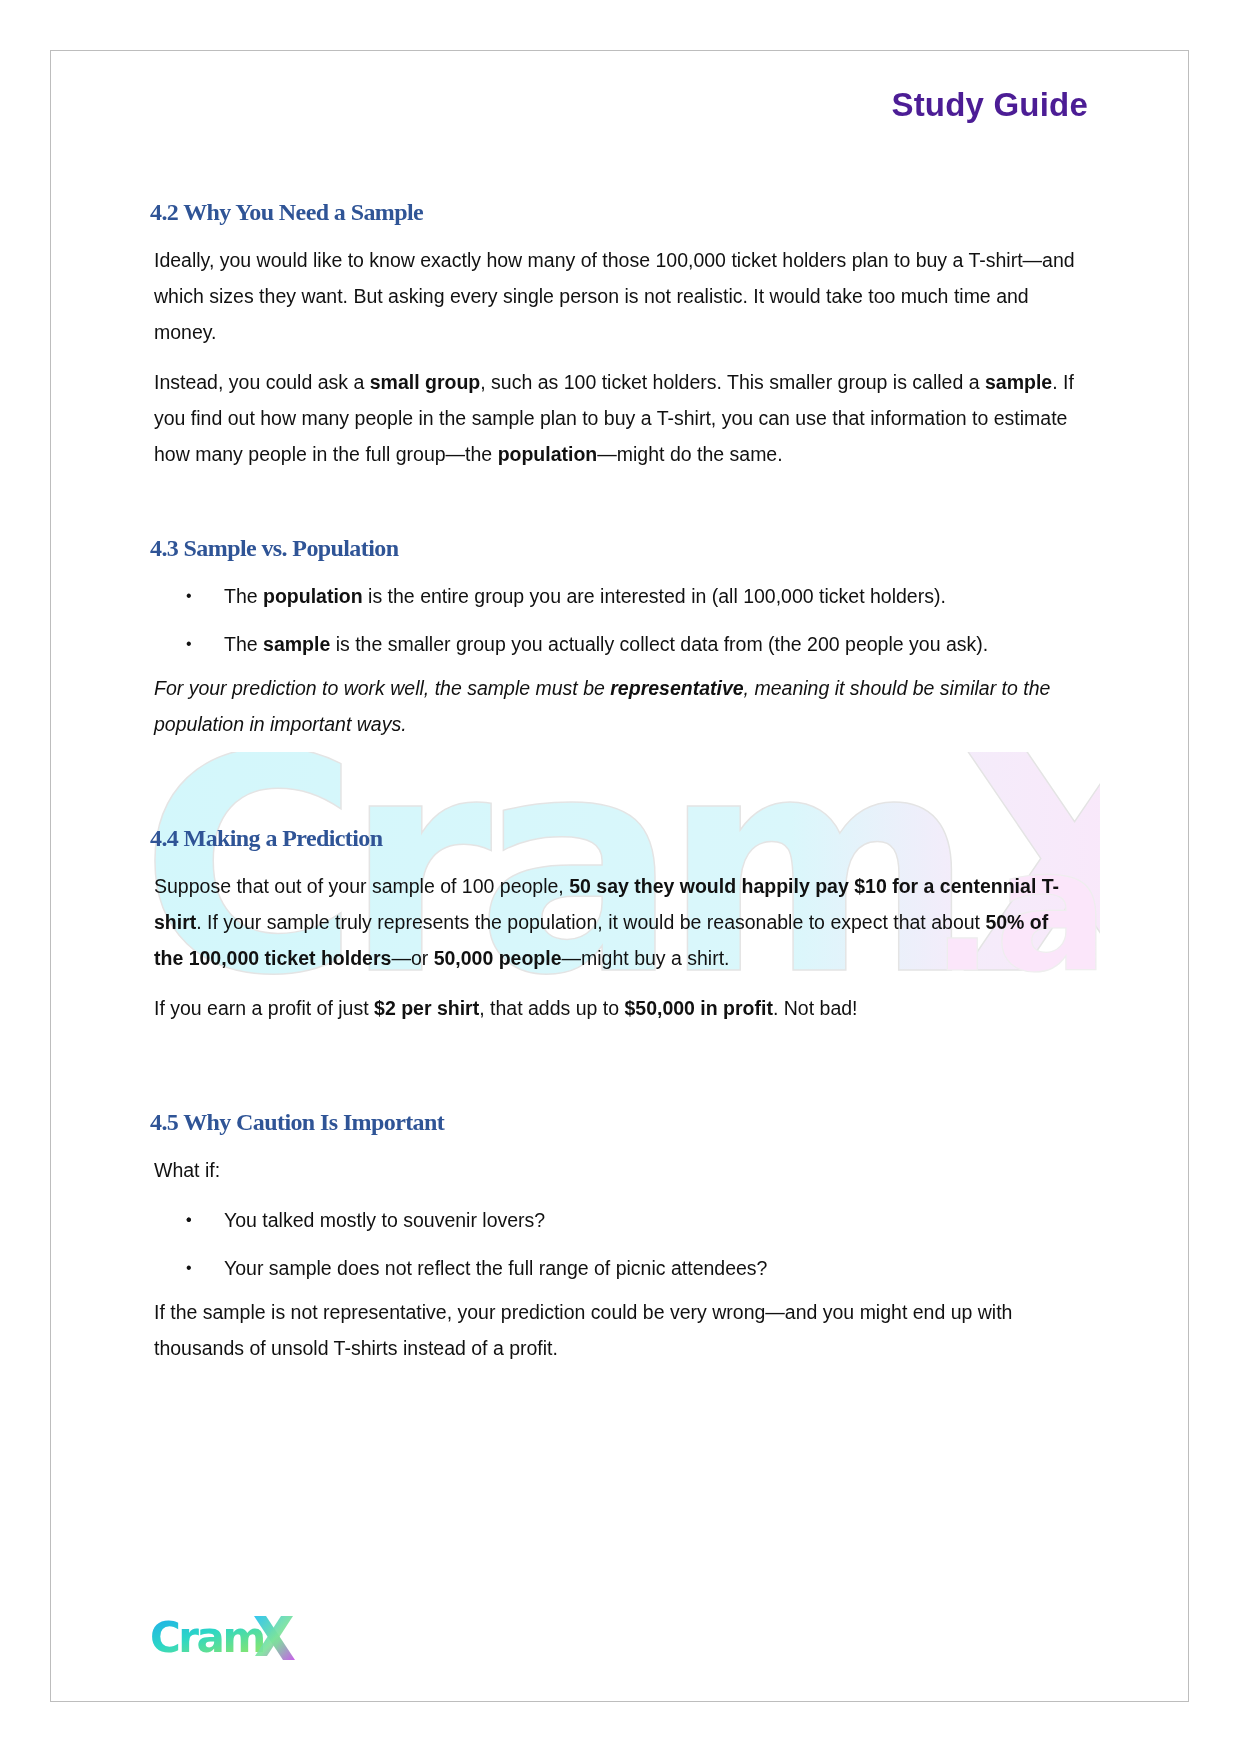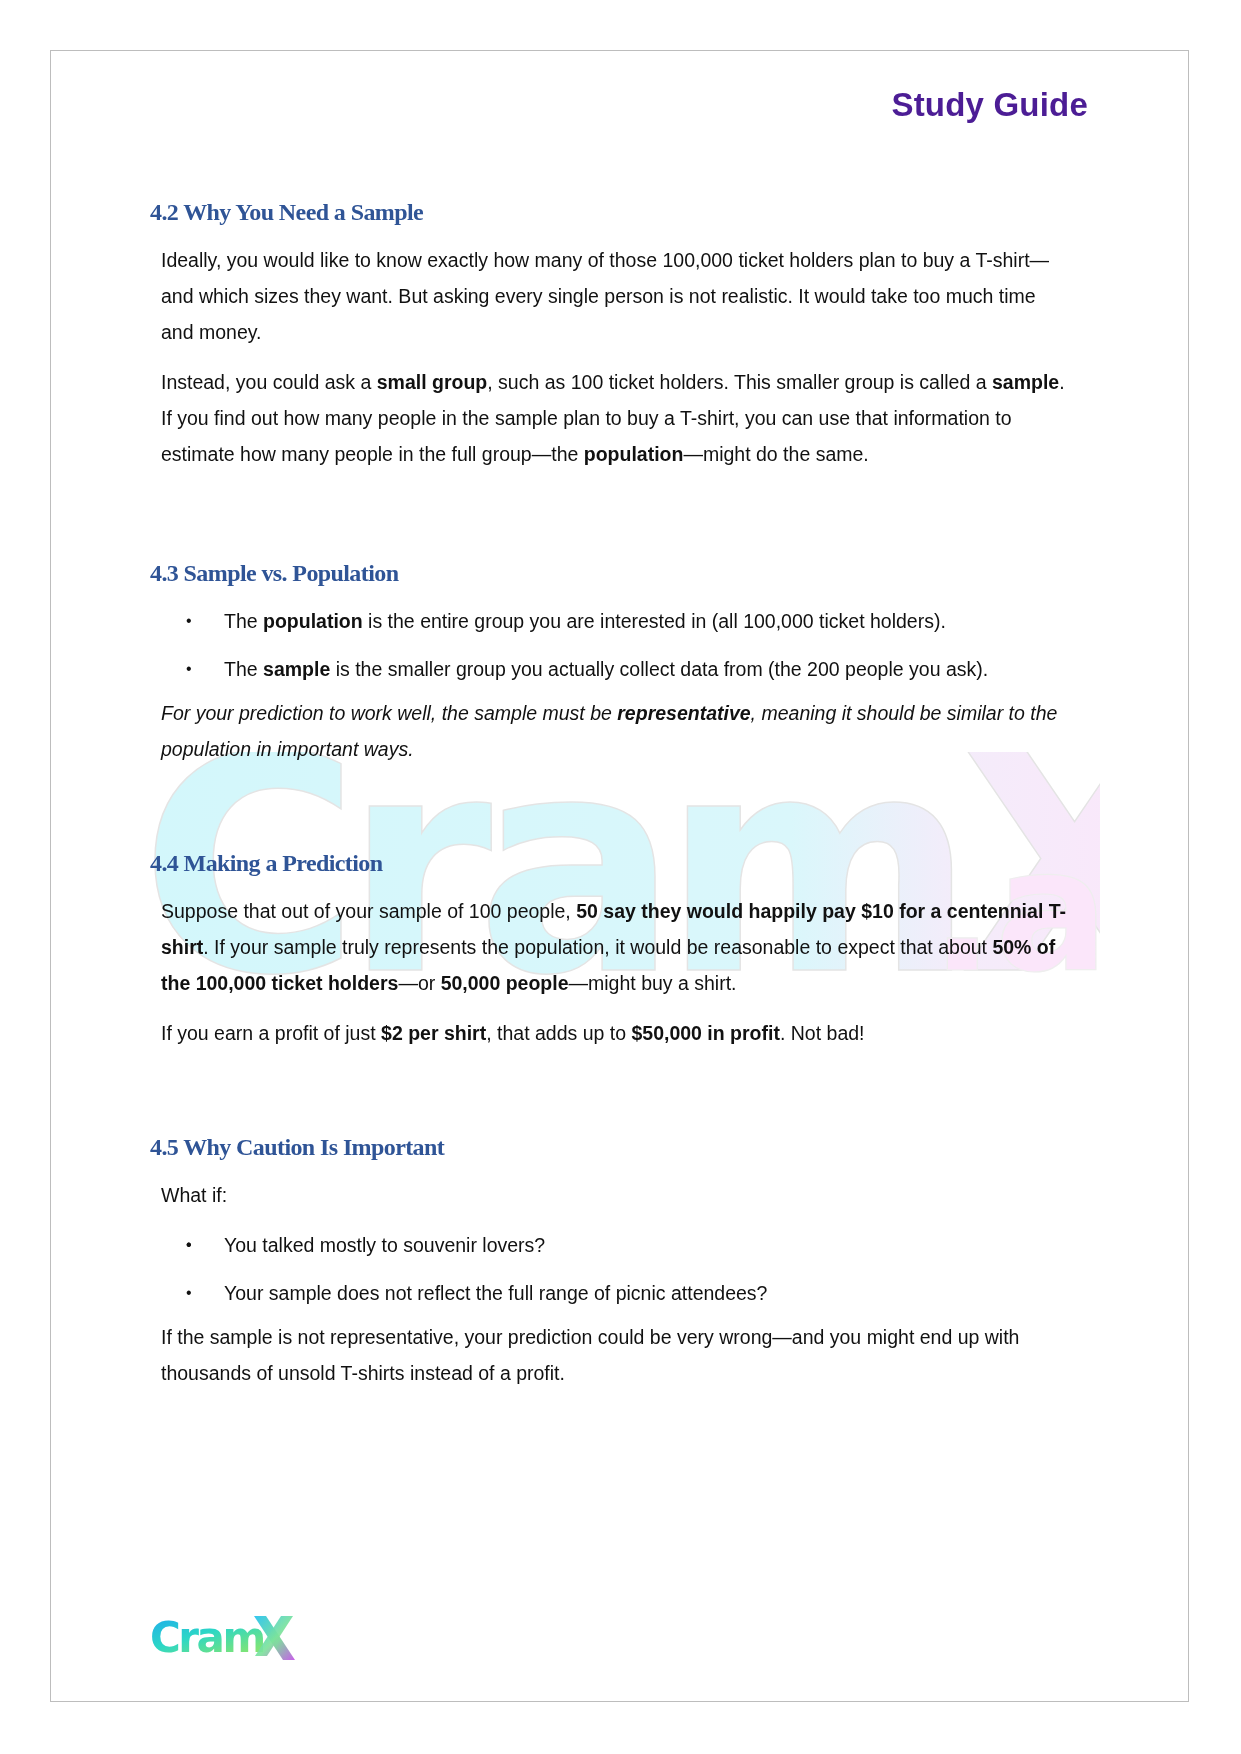--- a/index.html
+++ b/index.html
@@ -23,21 +23,21 @@
     }
     .content {
       position: absolute; left: 150px; top: 196px; width: 930px; z-index: 1;
     }
     h2.section-heading {
       margin: 0; font-family: Liberation Serif, serif;
       font-weight: bold; font-size: 24px; color: #2F5496;
       letter-spacing: -0.6px; line-height: 32px;
     }
     p.body-text {
-      margin: 11px; font-size: 19.5px; line-height: 36px; color: #111111;
+      margin: 4px; font-size: 19.5px; line-height: 36px; color: #111111;
     }
     p.body-text b { font-weight: bold; }
     ul.bullets { list-style: none; margin: 0; padding: 0; }
     ul.bullets li {
       position: relative; padding-left: 74px; font-size: 19.5px; line-height: 36px;
       margin-bottom: 12px;
     }
     ul.bullets li .bullet {
       position: absolute; left: 36px; top: 0; font-size: 16px;
     }
@@ -62,21 +62,21 @@
     </linearGradient>
   </defs>
   <text x="0" y="218" font-family="DejaVu Sans, sans-serif" font-weight="bold" font-size="300" fill="url(#wmGrad)" stroke="#E4E4E4" stroke-width="1.5" letter-spacing="-16">CramX</text>
   <text x="790" y="218" font-family="DejaVu Sans, sans-serif" font-weight="bold" font-size="170" fill="#FBE6FA" stroke="#EEE" stroke-width="1.2">.ai</text>
 </svg>
 
 <div class="content" id="content">
     <h2 class="section-heading" style="margin-top: 0px;">4.2 Why You Need a Sample</h2>
     <p class="body-text" style="margin-top: 14px;"><span>Ideally, you would like to know exactly how many of those 100,000 ticket holders plan to buy a T-shirt—and which sizes they want. But asking every single person is not realistic. It would take too much time and money.</span></p>
     <p class="body-text" style="margin-top: 14px;"><span>Instead, you could ask a </span><b>small group</b><span>, such as 100 ticket holders. This smaller group is called a </span><b>sample</b><span>. If you find out how many people in the sample plan to buy a T-shirt, you can use that information to estimate how many people in the full group—the </span><b>population</b><span>—might do the same.</span></p>
-    <h2 class="section-heading" style="margin-top: 85px;">4.3 Sample vs. Population</h2>
+    <h2 class="section-heading" style="margin-top: 60px;">4.3 Sample vs. Population</h2>
     <ul class="bullets" style="margin-top: 14px;">
       <li><span class="bullet">•</span><span>The </span><b>population</b><span> is the entire group you are interested in (all 100,000 ticket holders).</span></li>
       <li><span class="bullet">•</span><span>The </span><b>sample</b><span> is the smaller group you actually collect data from (the 200 people you ask).</span></li>
     </ul>
     <p class="body-text" style="margin-top: -4px; font-style: italic;"><span>For your prediction to work well, the sample must be </span><b>representative</b><span>, meaning it should be similar to the population in important ways.</span></p>
     <h2 class="section-heading" style="margin-top: 80px;">4.4 Making a Prediction</h2>
     <p class="body-text" style="margin-top: 14px;"><span>Suppose that out of your sample of 100 people, </span><b>50 say they would happily pay $10 for a centennial T-shirt</b><span>. If your sample truly represents the population, it would be reasonable to expect that about </span><b>50% of the 100,000 ticket holders</b><span>—or </span><b>50,000 people</b><span>—might buy a shirt.</span></p>
     <p class="body-text" style="margin-top: 14px;"><span>If you earn a profit of just </span><b>$2 per shirt</b><span>, that adds up to </span><b>$50,000 in profit</b><span>. Not bad!</span></p>
     <h2 class="section-heading" style="margin-top: 80px;">4.5 Why Caution Is Important</h2>
     <p class="body-text" style="margin-top: 14px;"><span>What if:</span></p>

